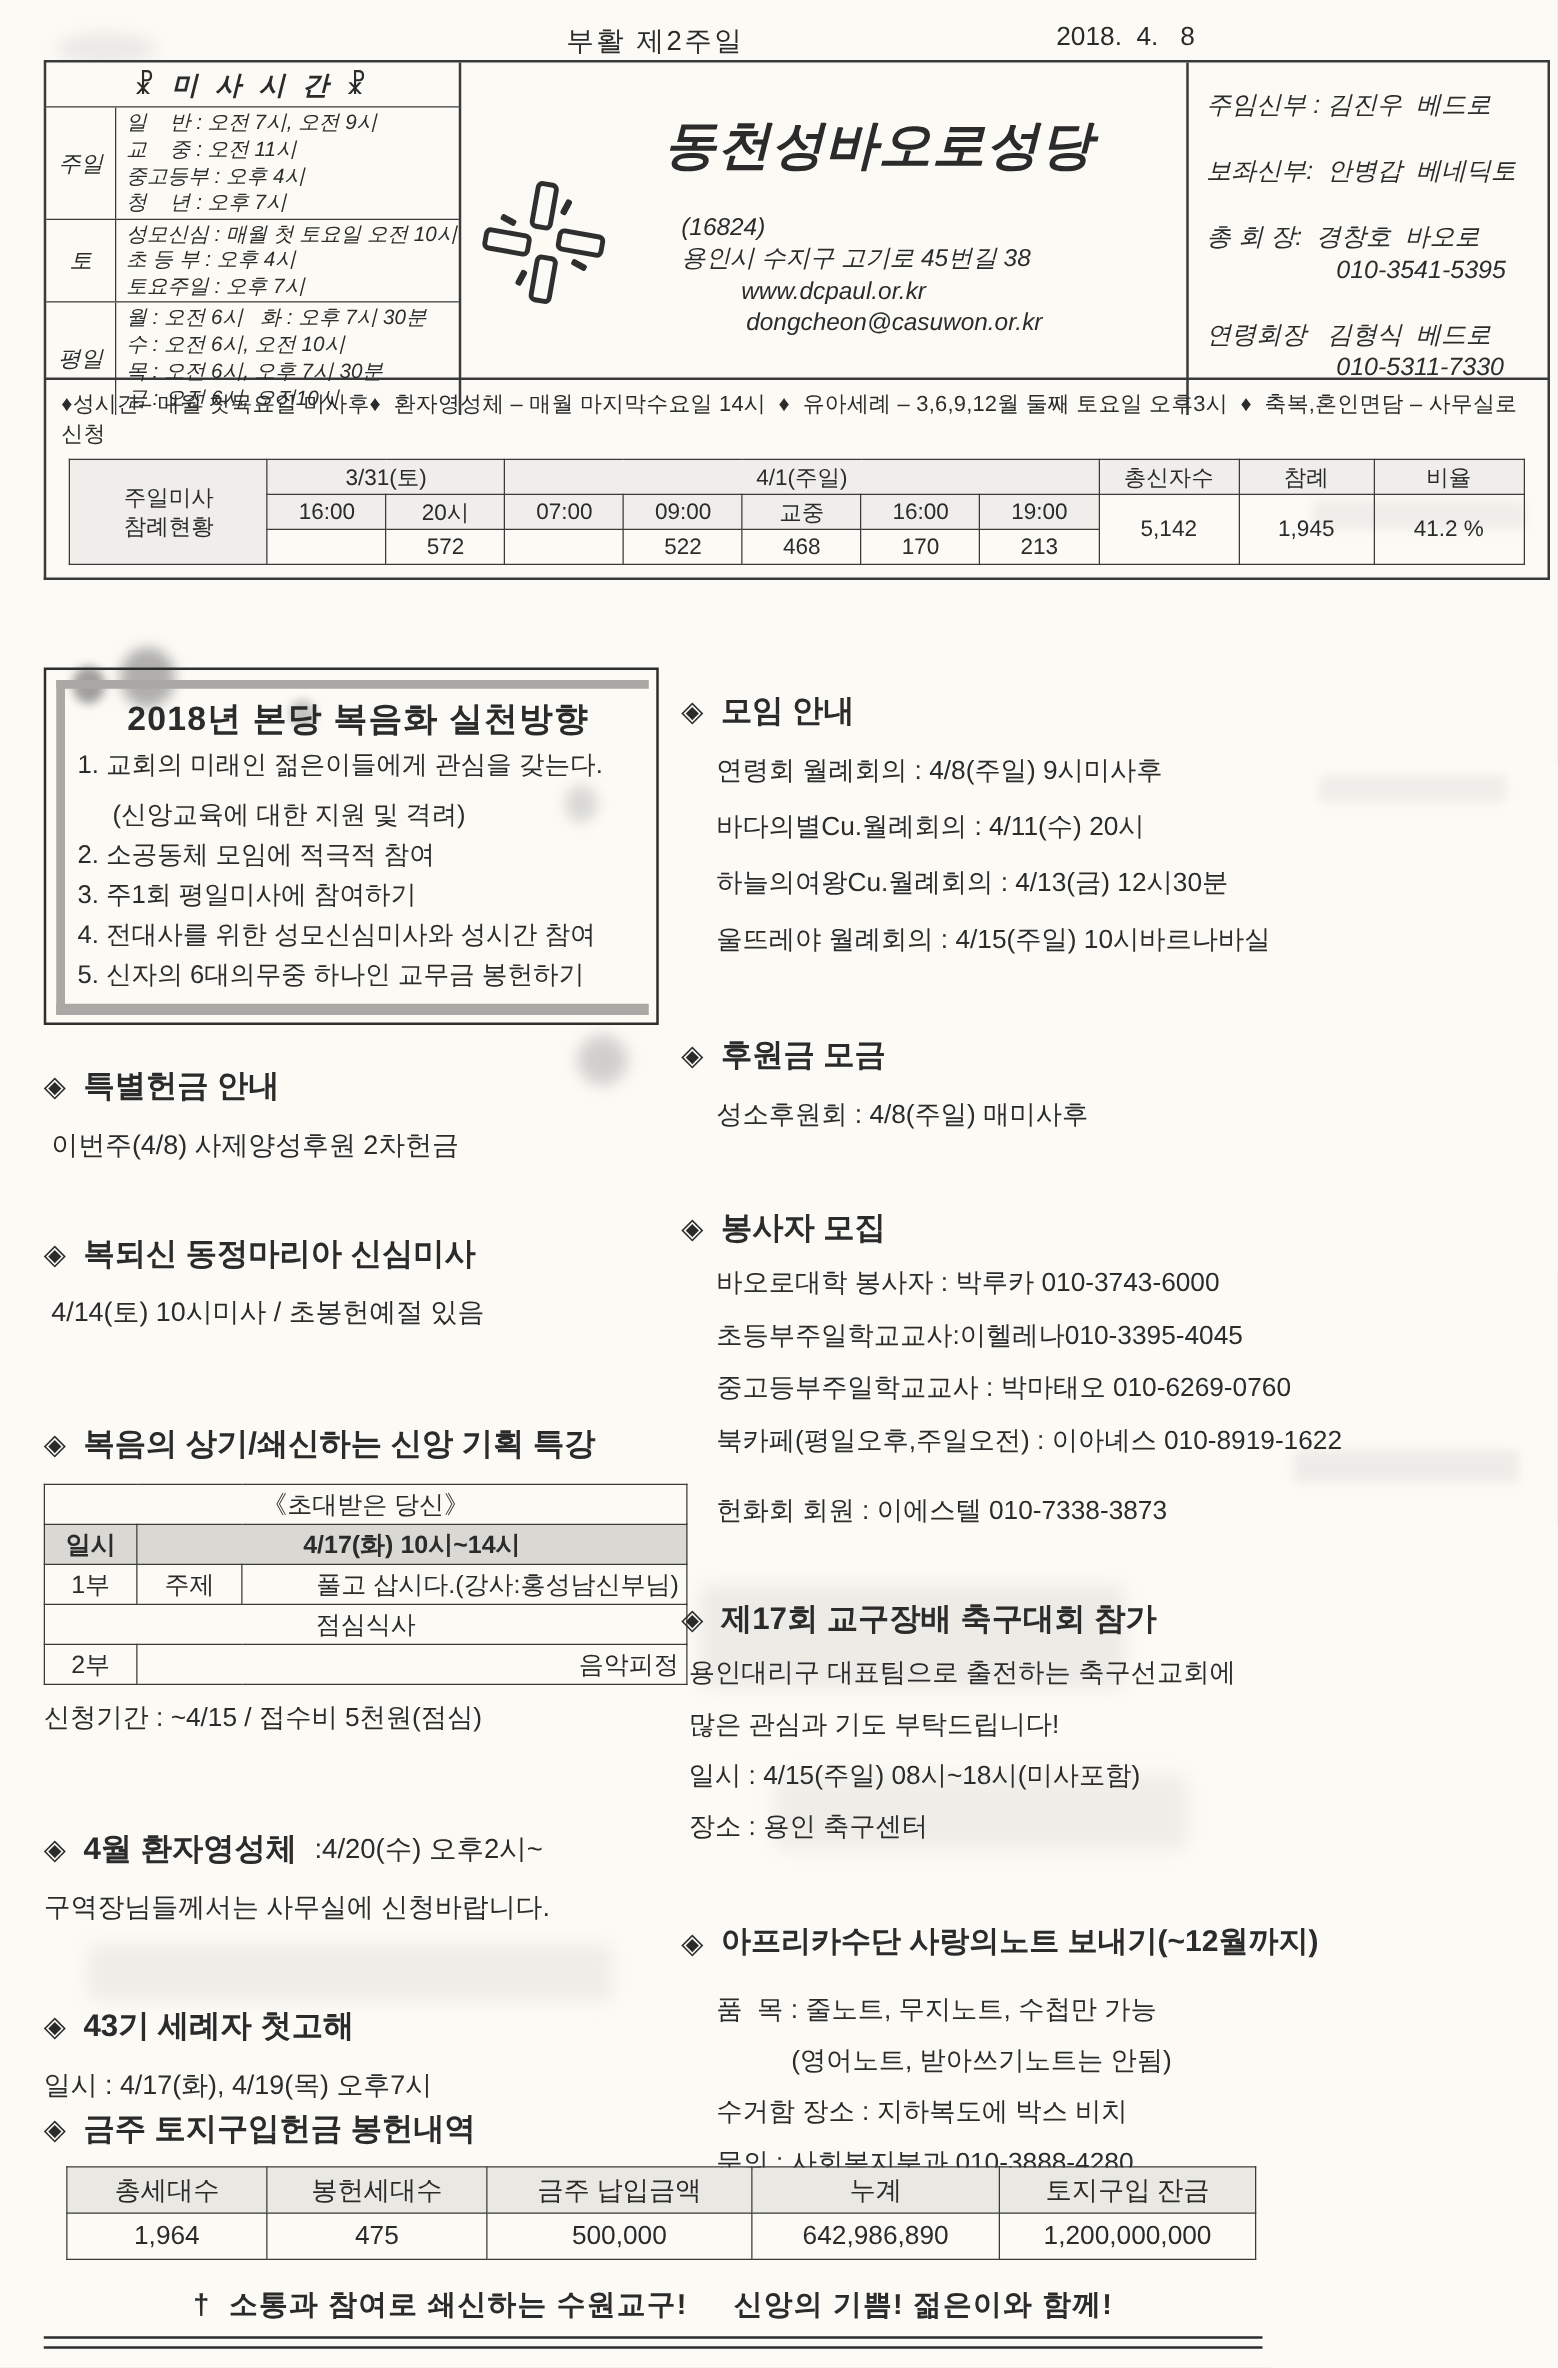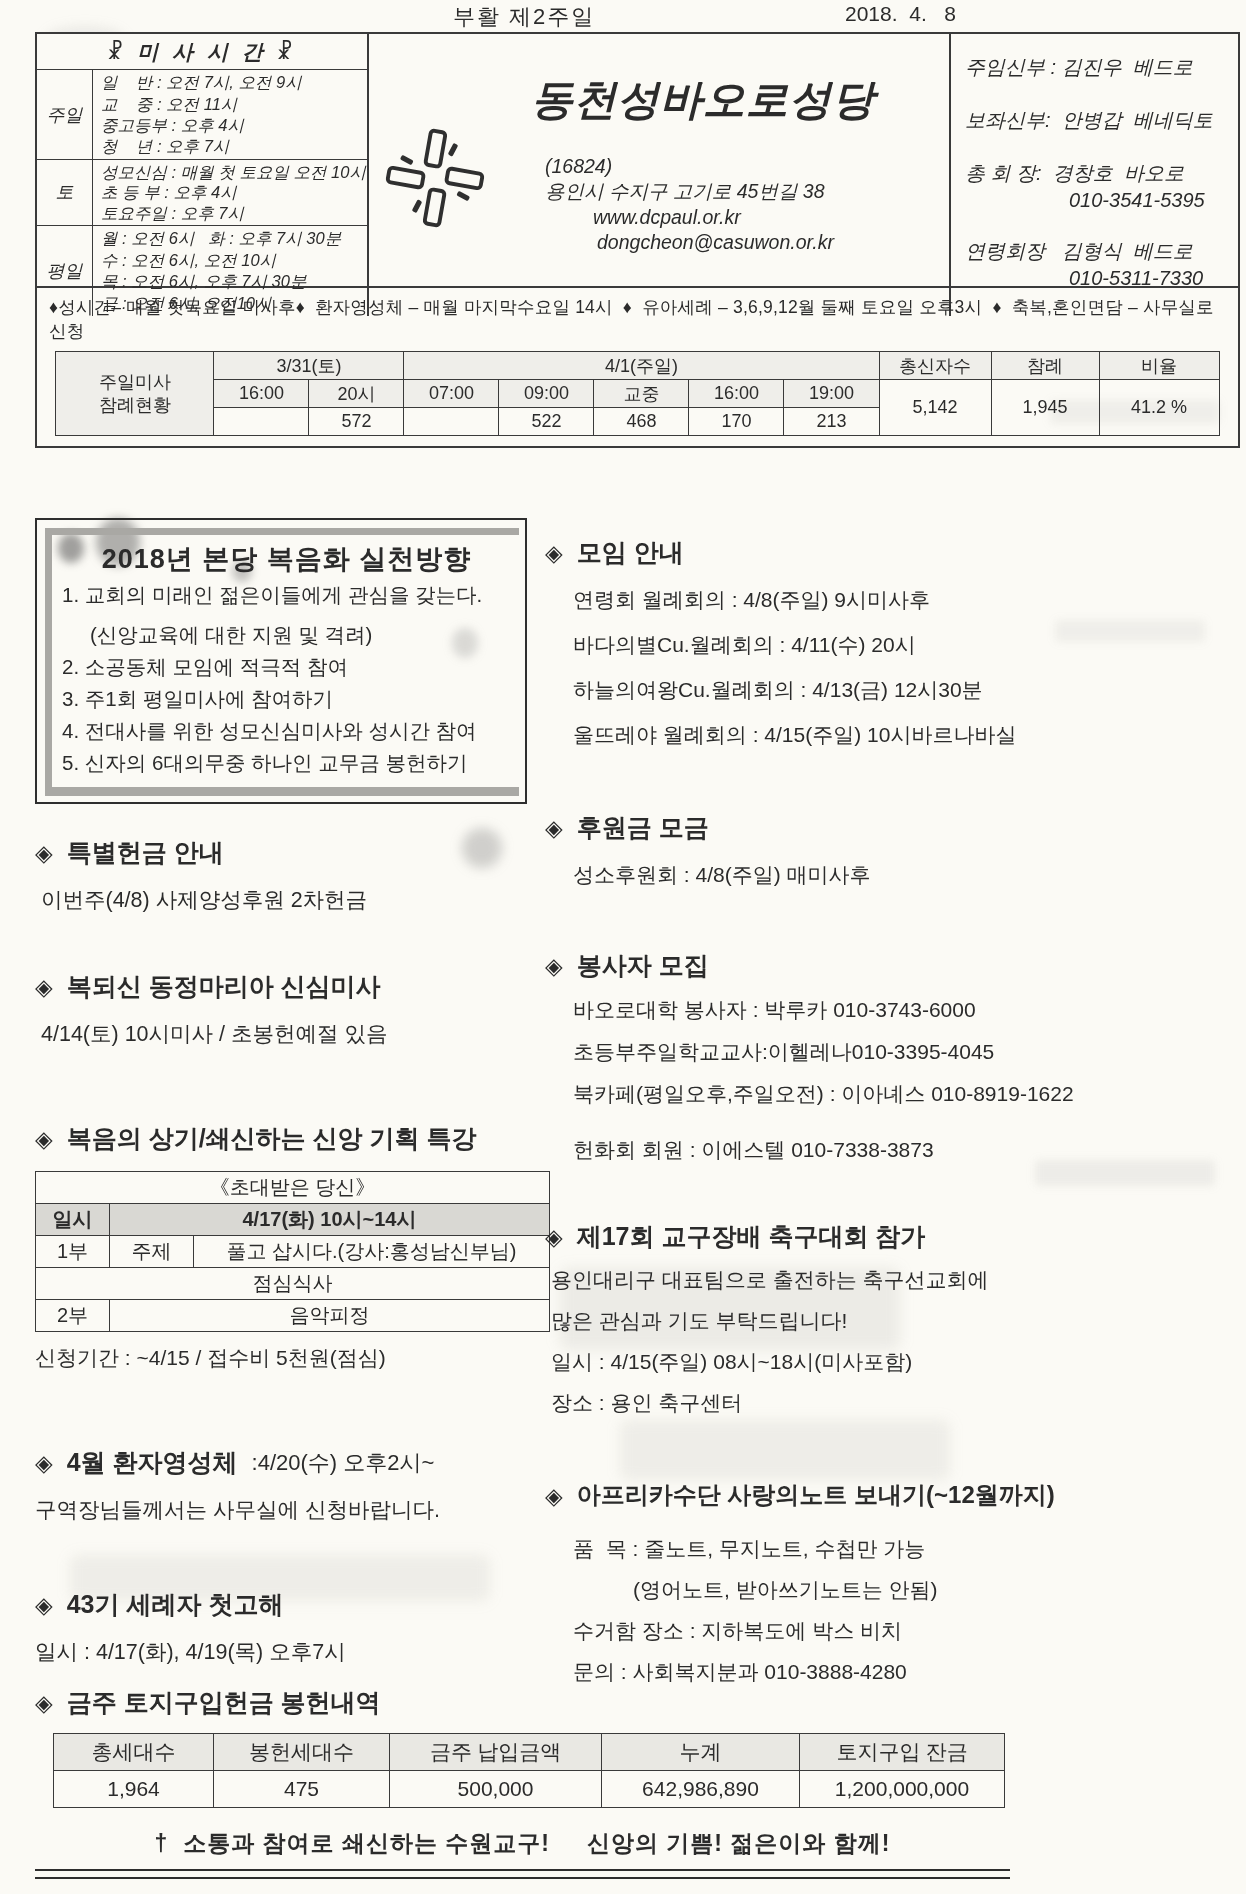--- a/index.html
+++ b/index.html
@@ -3,21 +3,21 @@
 <meta charset="utf-8">
 <style>
   html,body{margin:0;padding:0;background:#e8e6e0;}
   .sheet{
     position:relative;width:1246px;height:1894px;margin:0 auto;
     background:#fbfaf5;
     font-family:"Liberation Sans","DejaVu Sans",sans-serif;
     color:#2b2b2b;overflow:hidden;
   }
   .pre{white-space:pre-wrap;}
-  .inner{position:absolute;left:35px;top:0;width:1205px;}
+  .inner{position:absolute;left:35px;top:16px;width:1205px;}
 
   
   .masthead{position:relative;height:32px;}
   .season{position:absolute;left:418px;top:2px;font-size:22px;letter-spacing:2px;}
   .pubdate{position:absolute;left:810px;top:2px;font-size:21px;}
 
   
   .header-box{border:2.5px solid #3a3a3a;height:252px;display:grid;grid-template-columns:332px 1fr 289px;background:#fbfaf5;font-style:italic;}
   .mass-panel{border-right:2px solid #3a3a3a;display:grid;grid-template-rows:36px 4.1fr 3fr 4.1fr;}
   .mass-title{border-bottom:1.5px solid #3a3a3a;display:flex;align-items:center;justify-content:center;font-weight:bold;font-size:21px;letter-spacing:4px;}
@@ -65,21 +65,21 @@
   .marker{font-size:23px;font-weight:normal;transform:translateY(1px);}
   .sec-title .suffix{font-weight:normal;font-size:22px;}
   .sec-body{font-size:21.5px;margin-top:16px;padding-left:6px;}
   .sec-line{font-size:21px;margin-top:17px;padding-left:28px;}
   .sec-line.indent{padding-left:88px;}
 
   
   table.lecture{border-collapse:collapse;width:515px;margin-top:16px;table-layout:fixed;}
   table.lecture td{border:1.5px solid #3a3a3a;font-size:20px;height:31px;padding:0 6px;text-align:center;}
   table.lecture tr.shade td{background:#d9d8d3;font-weight:bold;}
-  table.lecture td.left{text-align:center;margin-top:43px;}
+  table.lecture td.left{text-align:right;margin-top:43px;}
   .lecture-note{font-size:21px;margin-top:12px;}
 
   
   .bottom{position:absolute;left:35px;top:1686px;width:1205px;}
   table.land{border-collapse:collapse;width:952px;margin-top:14px;margin-left:18px;table-layout:fixed;}
   table.land td{border:1.8px solid #3a3a3a;text-align:center;font-size:21px;height:34px;}
   table.land tr.hd td{background:#e9e8e3;font-family:Liberation Serif, serif;}
   .slogan{width:975px;text-align:center;font-size:23px;font-weight:bold;margin-top:20px;letter-spacing:1px;}
   .dbl-line{width:975px;height:6px;border-top:2.5px solid #2e2e2e;border-bottom:2.5px solid #2e2e2e;margin-top:10px;}
 
@@ -360,20 +360,21 @@
           <div class="sec-line pre">성소후원회 : 4/8(주일) 매미사후</div>
         </div>
 
         <div class="sec" style="margin-top:60px;">
           <div class="sec-title">
               <span class="marker">◈</span>
               <span>봉사자 모집</span>
             </div>
           <div class="sec-line pre" style="margin-top:14px;">바오로대학 봉사자 : 박루카 010-3743-6000</div>
           <div class="sec-line pre" style="margin-top:14px;">초등부주일학교교사:이헬레나010-3395-4045</div>
+          <div class="sec-line pre" style="margin-top:14px;">중고등부주일학교교사 : 박마태오 010-6269-0760</div>
           <div class="sec-line pre" style="margin-top:14px;">북카페(평일오후,주일오전) : 이아녜스 010-8919-1622</div>
           <div class="sec-line pre" style="margin-top:28px;">헌화회 회원 : 이에스텔 010-7338-3873</div>
         </div>
 
         <div class="sec" style="margin-top:56px;">
           <div class="sec-title">
               <span class="marker">◈</span>
               <span>제17회 교구장배 축구대회 참가</span>
             </div>
           <div class="sec-line pre" style="padding-left:6px;margin-top:13px;">용인대리구 대표팀으로 출전하는 축구선교회에</div>

